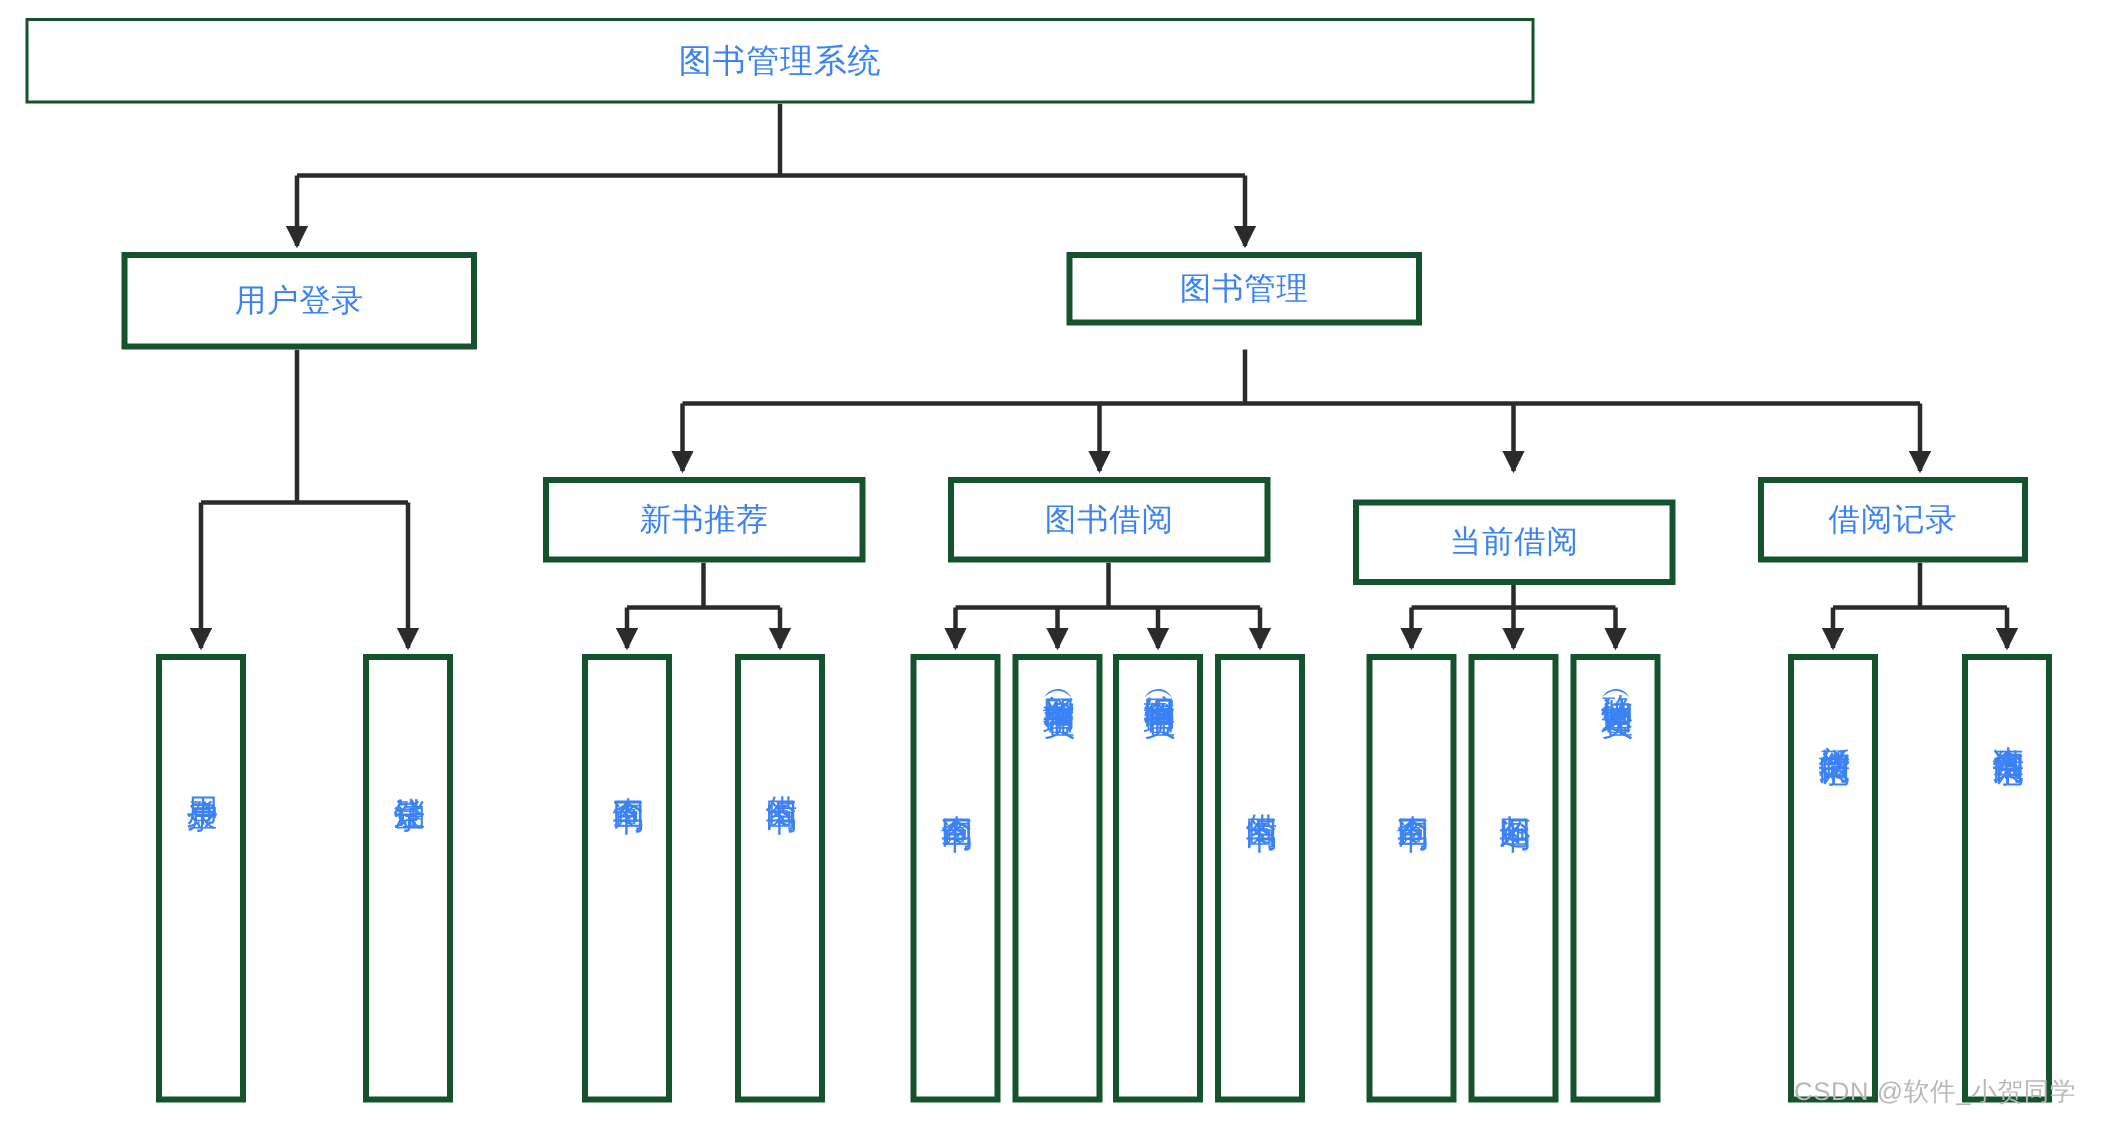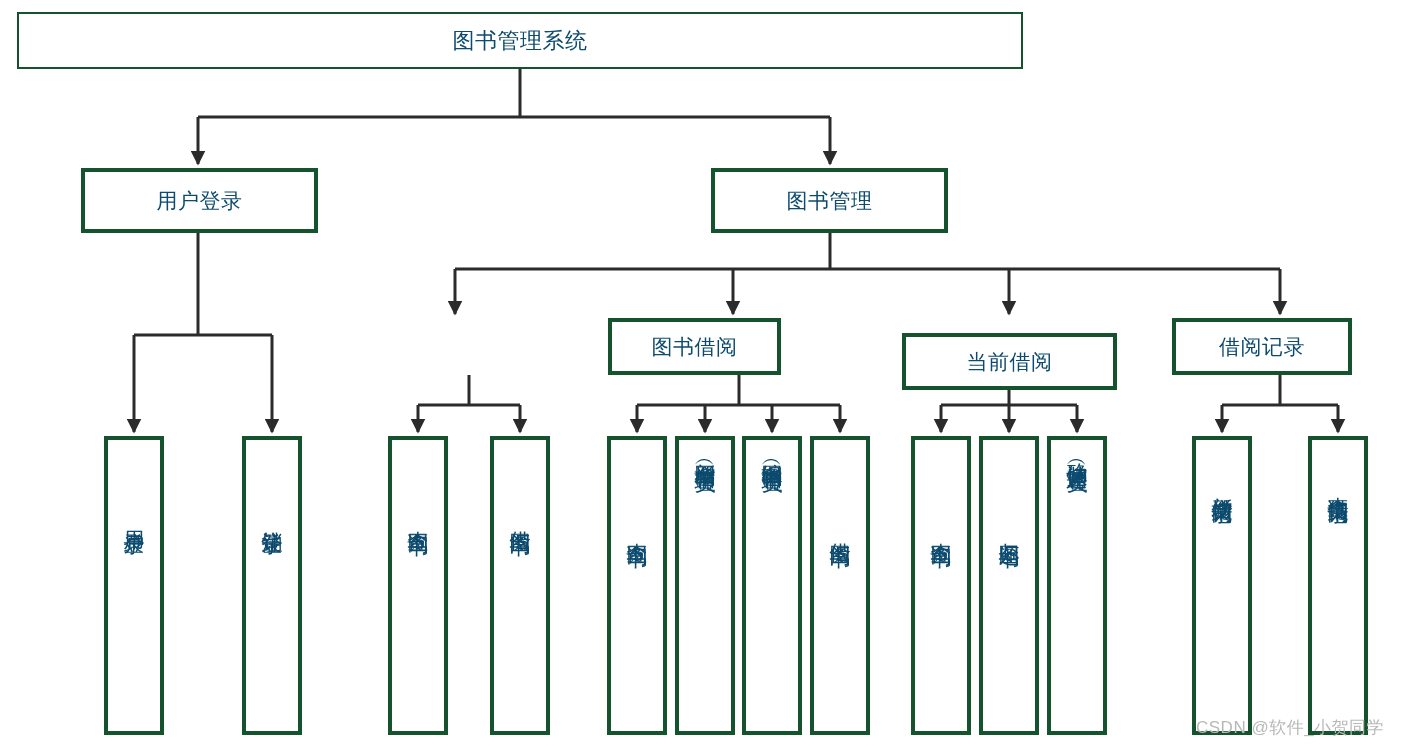--- a/index.html
+++ b/index.html
@@ -28,21 +28,21 @@
     pointer-events: none;
   }
   .node {
     position: absolute;
     box-sizing: border-box;
     border: 4px solid #14532d;
     background: #ffffff;
     display: flex;
     align-items: center;
     justify-content: center;
-    color: #0c4a6e;
+    color: #3b82f6;
   }
   .node.root {
     border-width: 2px;
   }
   .node-label {
     display: block;
     text-align: center;
     line-height: 1.0;
     letter-spacing: 0.5px;
   }
@@ -137,25 +137,28 @@
     </g>
   </svg>
 
   <div class="node root horiz" style="left:17px; top:12px; width:1006px; height:57px;">
     <span class="node-label">图书管理系统</span>
   </div>
 
   <div class="node horiz" style="left:81px; top:168px; width:237px; height:65px;">
     <span class="node-label">用户登录</span>
   </div>
-  <div class="node horiz" style="left:711px; top:168px; width:237px; height:65px;">
+  <div class="node horiz" style="left:711px; top:168px; width:237px; height:49px;">
     <span class="node-label">图书管理</span>
   </div>
 
-  <div class="node horiz" style="left:608px; top:318px; width:173px; height:57px;">
+  <div class="node horiz" style="left:362px; top:318px; width:215px; height:57px;">
+    <span class="node-label">新书推荐</span>
+  </div>
+  <div class="node horiz" style="left:632px; top:318px; width:215px; height:57px;">
     <span class="node-label">图书借阅</span>
   </div>
   <div class="node horiz" style="left:902px; top:333px; width:215px; height:57px;">
     <span class="node-label">当前借阅</span>
   </div>
   <div class="node horiz" style="left:1172px; top:318px; width:180px; height:57px;">
     <span class="node-label">借阅记录</span>
   </div>
 
   <div class="node vert mid" style="left:104px; top:436px; width:60px; height:299px;">

